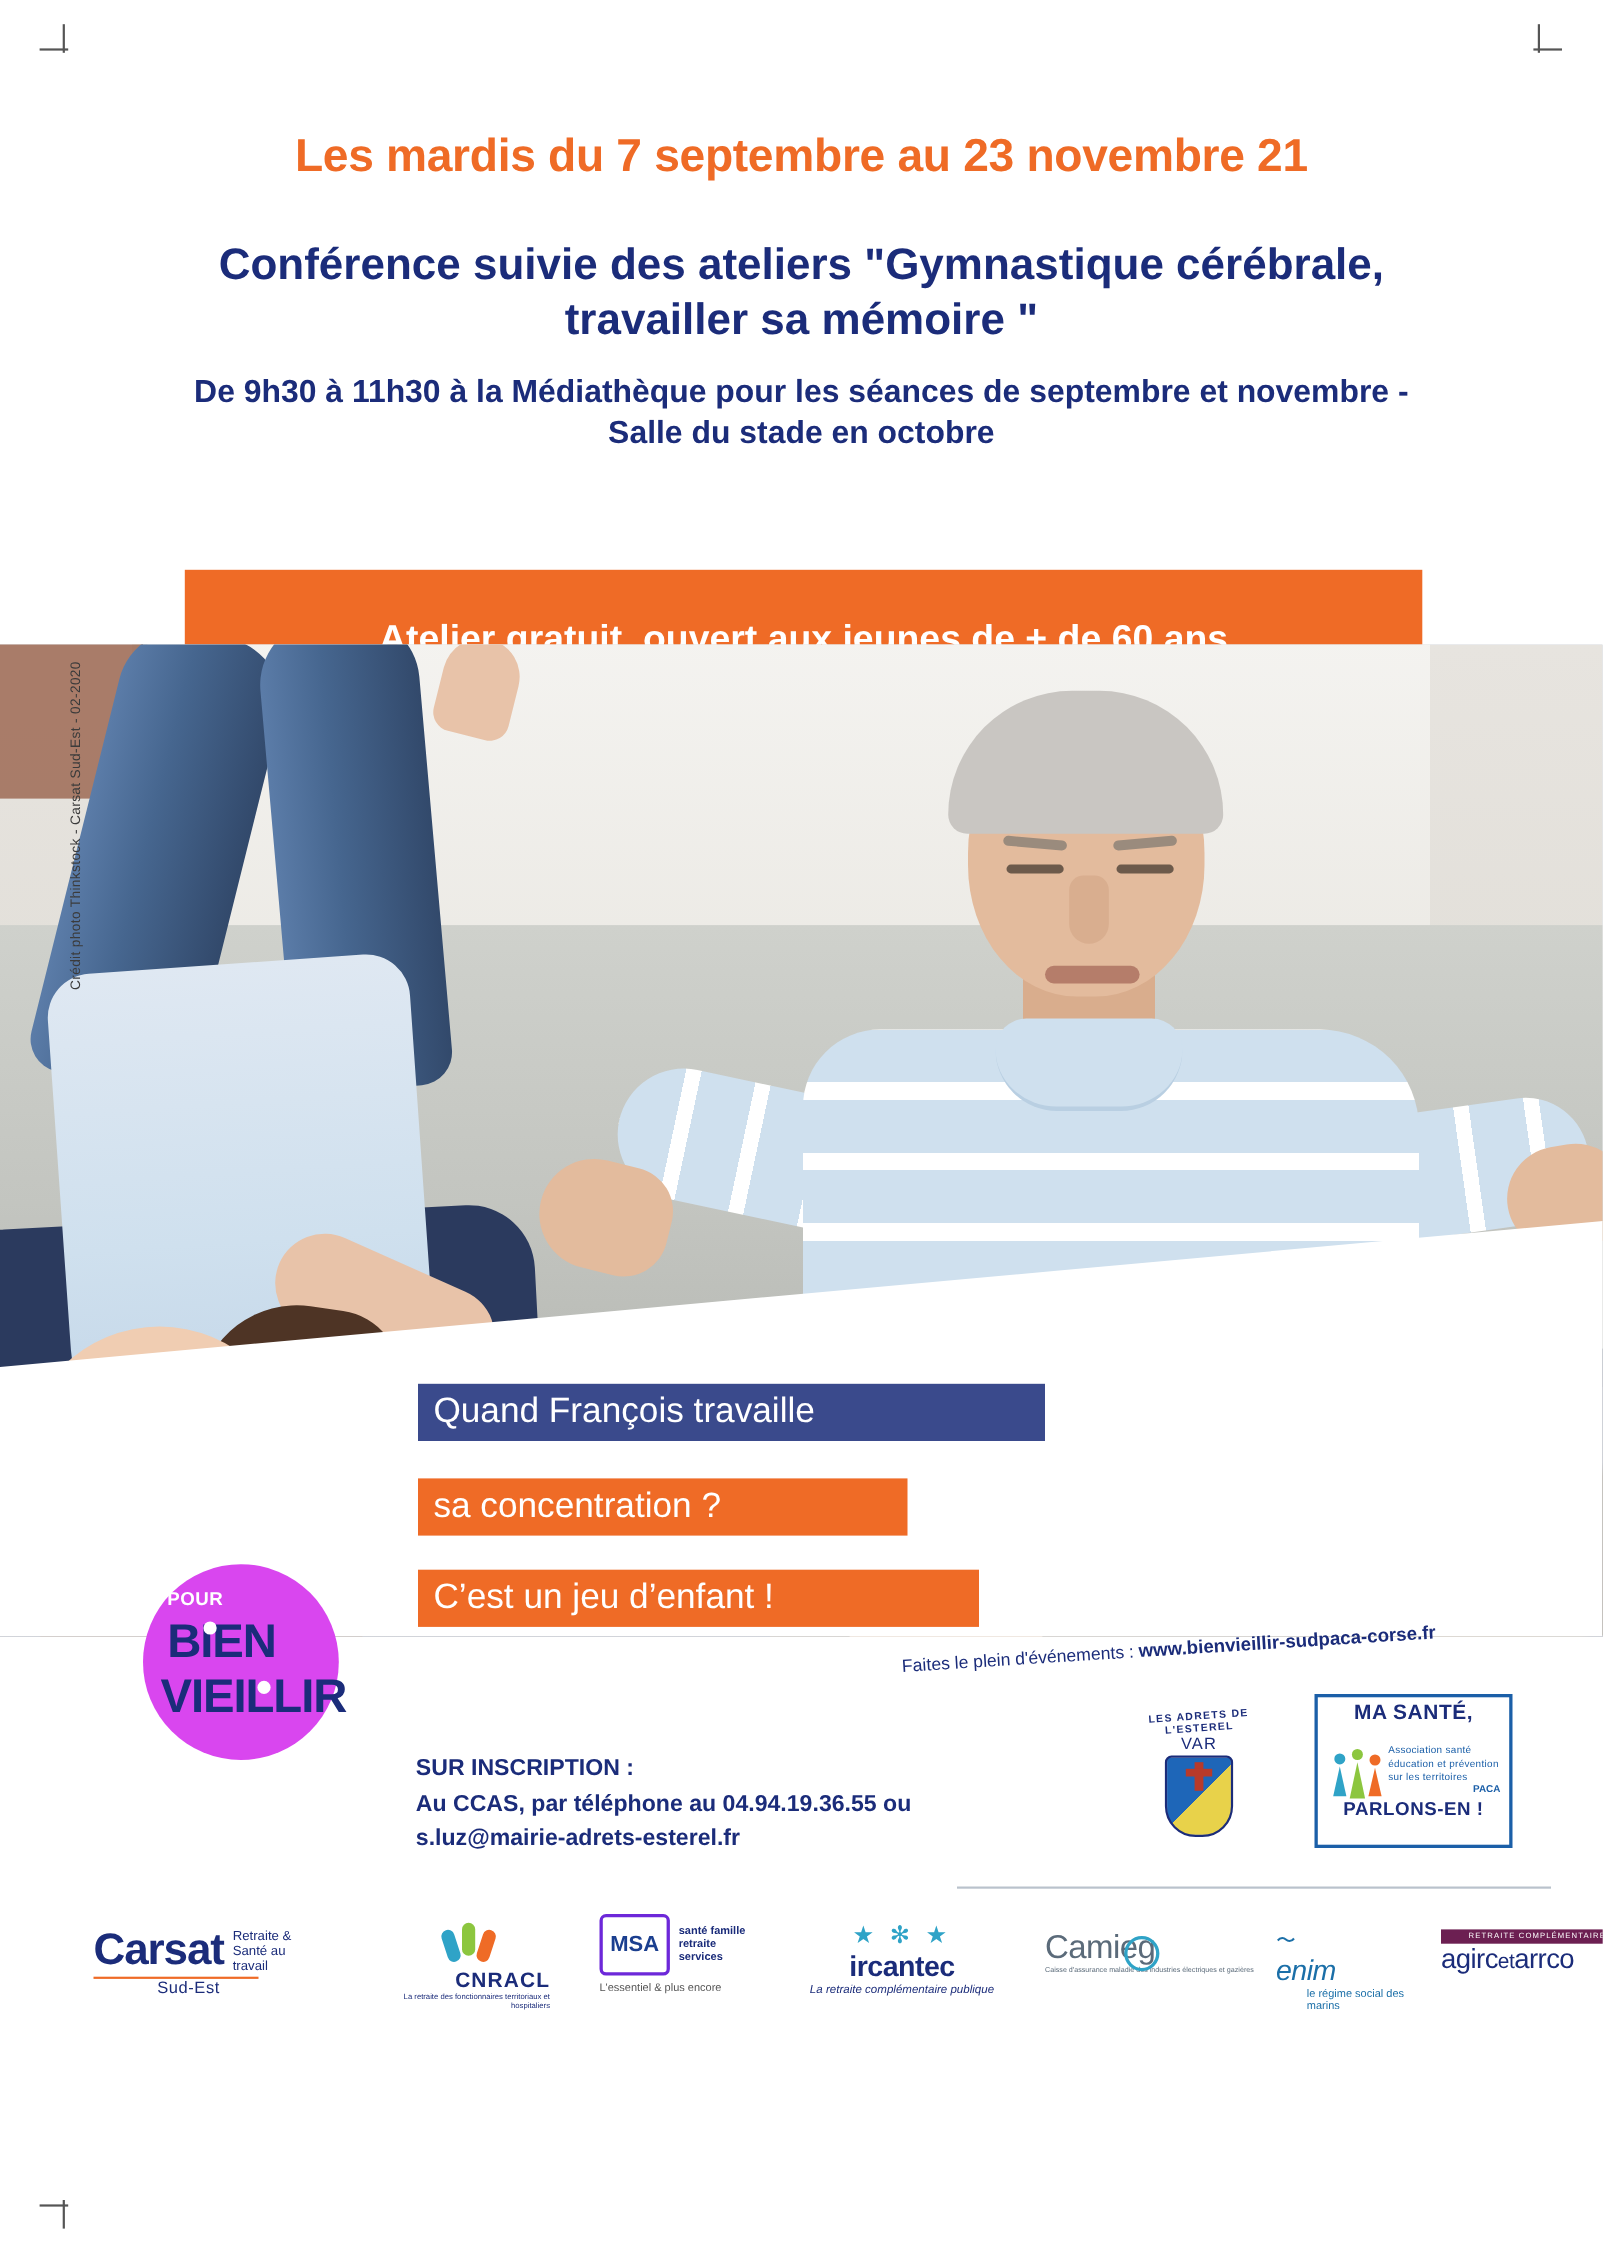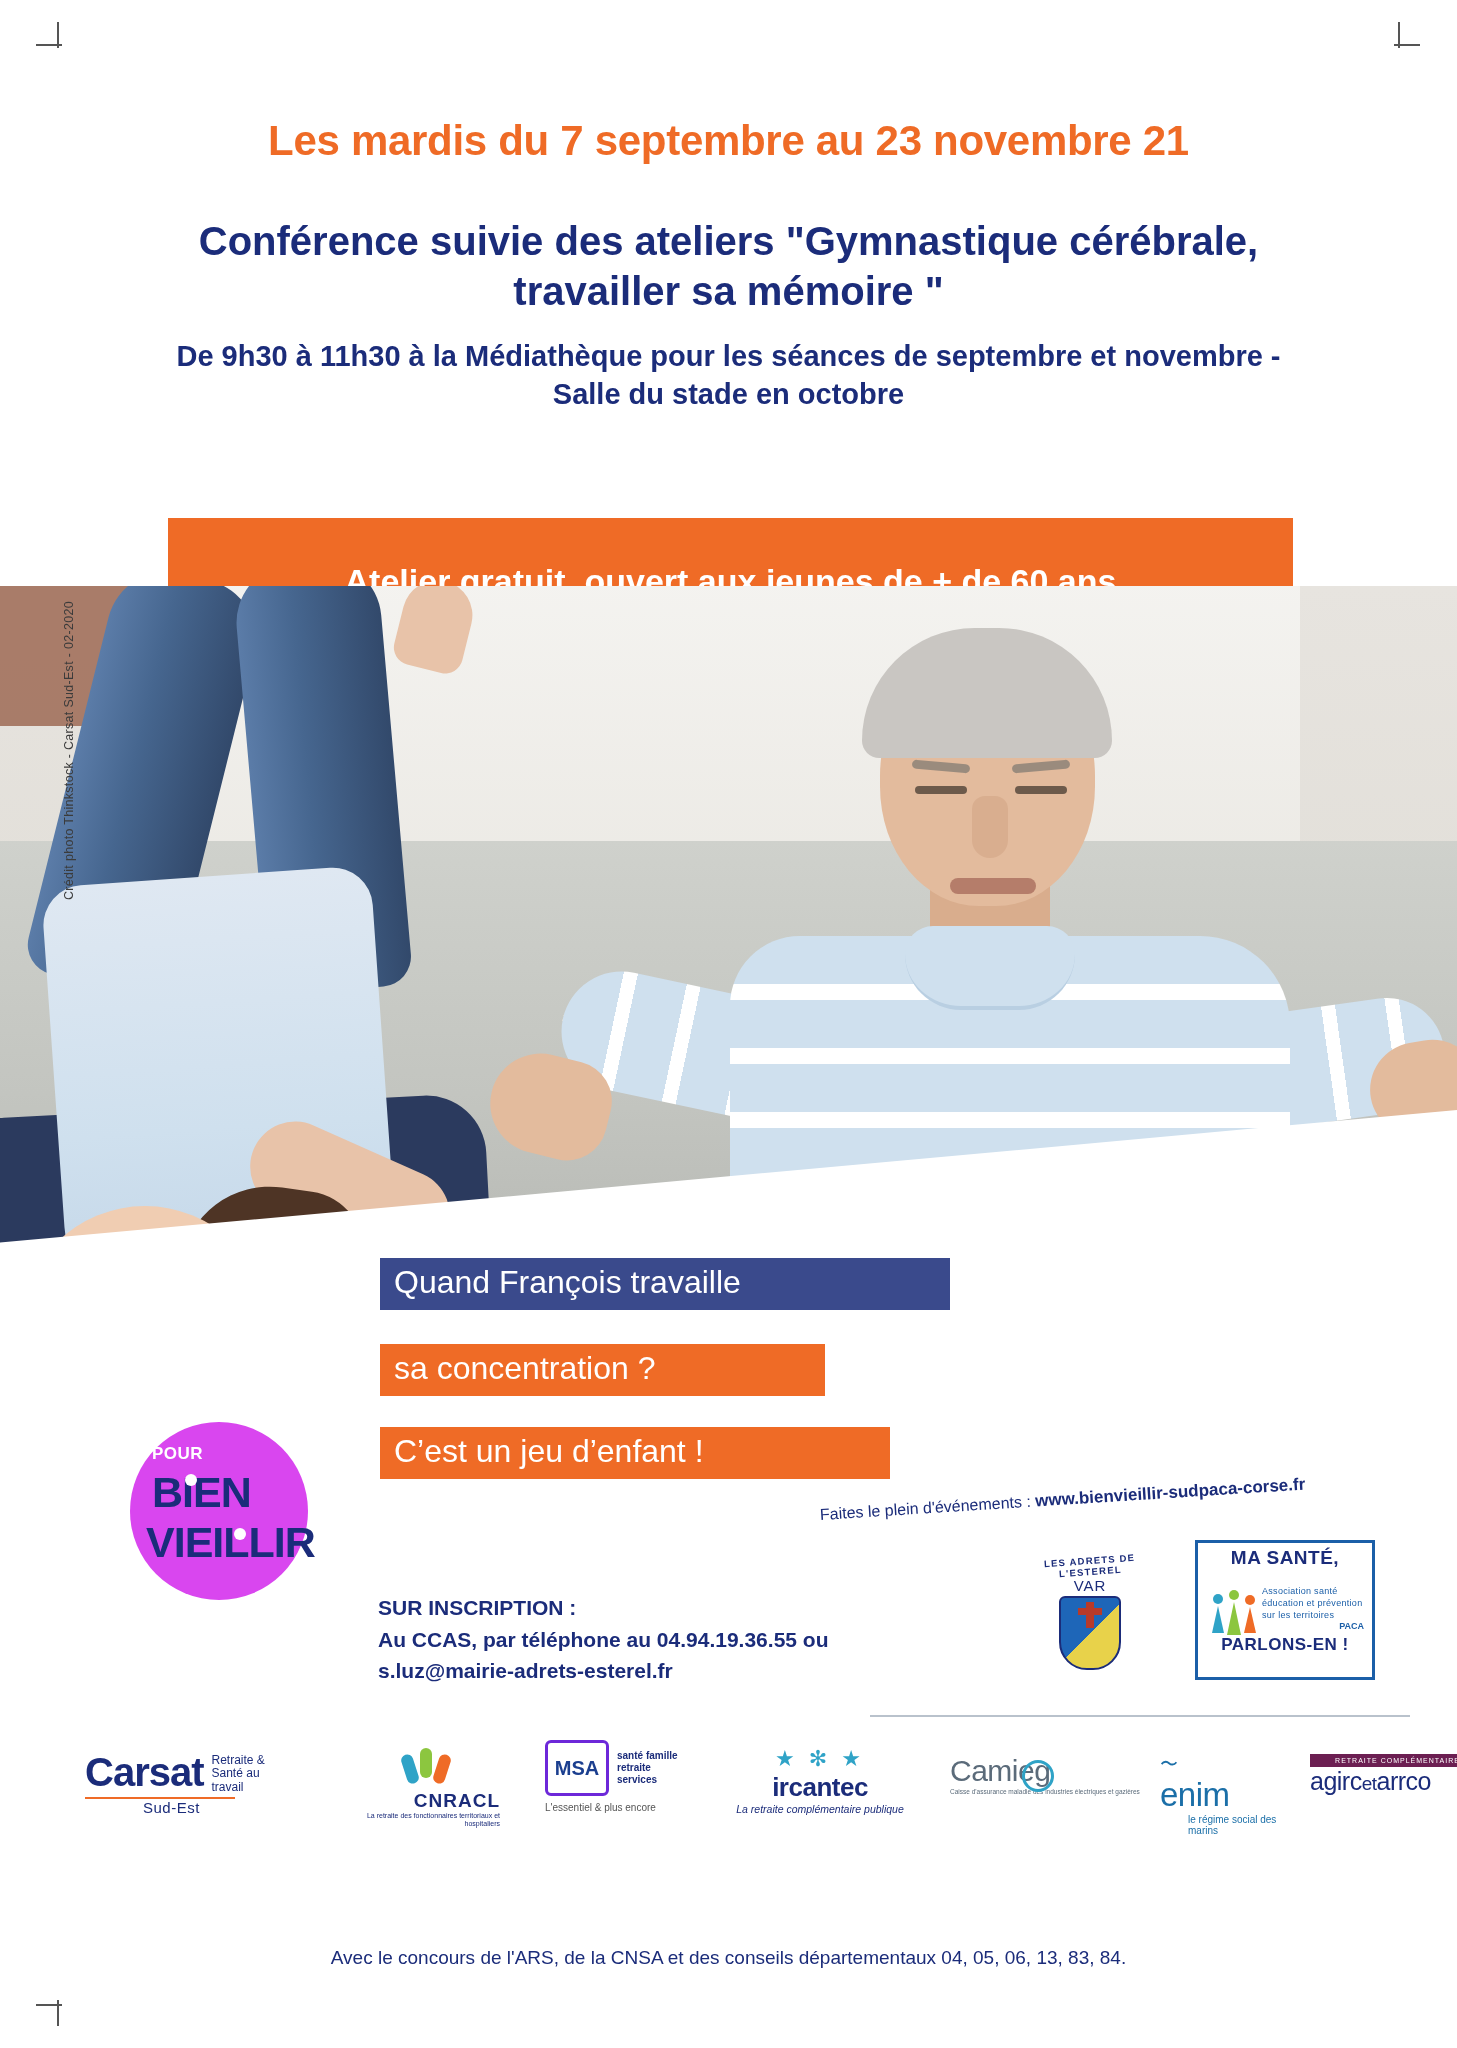--- a/index.html
+++ b/index.html
@@ -424,21 +424,21 @@
   .irc-sub { font-size: 10.5px; color:#1b2c7a; font-style: italic;}
   .irc-stars { font-size: 22px; color:#2fa3c7; letter-spacing:4px;}
 
   .camieg-name { font-size: 30px; color:#5b6b7a; letter-spacing:-.5px;}
   .camieg-sub { font-size: 6.5px; color:#5b6b7a; line-height:1.25;}
   .camieg-ring {
     position:absolute; right:-4px; top:6px; width:26px;height:26px;border-radius:50%;
     border:3px solid #2fa3c7;
   }
 
-  .enim-name { font-size: 33px; color:#1b6fa8; letter-spacing:-.5px;}
+  .enim-name { font-size: 26px; color:#1b6fa8; letter-spacing:-.5px;font-style:italic;}
   .enim-sub { font-size: 10px; color:#1b6fa8; }
   .enim-wave { font-size: 18px; color:#1b6fa8; }
 
   .agirc-bar {
     background:#6c1f52; color:#ffffff; font-size:7px; letter-spacing:1px;
     padding:3px 6px; text-align:center;
   }
   .agirc-name { font-size: 25px; color:#1b2c7a; letter-spacing:-.5px; }
   .agirc-name em { font-style: normal; font-size: 19px; }
 
@@ -612,15 +612,14 @@
 
     <div class="p-item" style="left:1225px;top:14px;width:175px;">
       <div class="agirc-bar">RETRAITE COMPLÉMENTAIRE</div>
       <div class="agirc-name">
         <span>agirc</span><em>et</em><span>arrco</span>
       </div>
     </div>
 
   </div>
 
-  <div class="footer">Avec le concours de l'ARS, de la CNSA et des conseils départementaux 04, 05, 06, 13, 83, 84.</div>
 
 </div>
 
 </body></html>

